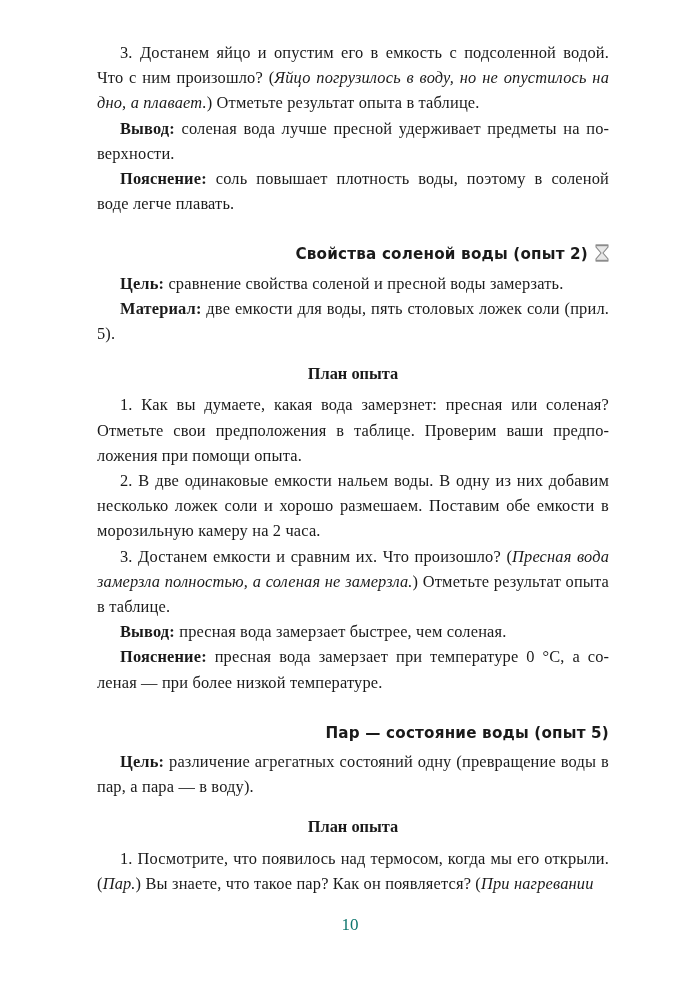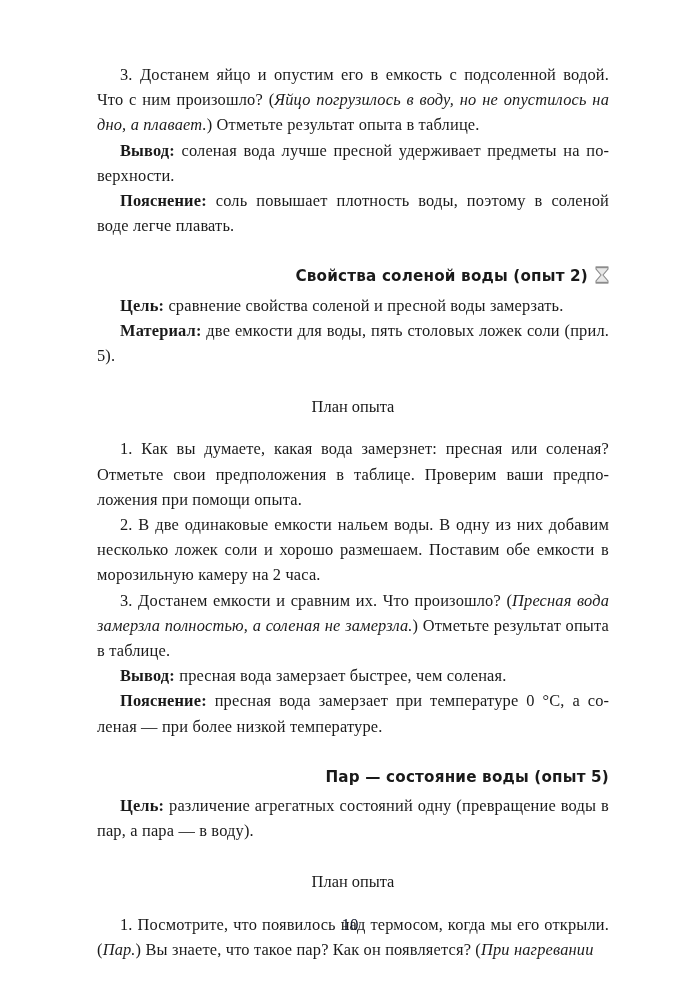--- a/index.html
+++ b/index.html
@@ -17,21 +17,21 @@
     position: relative;
   }
 
   .page {
     position: absolute;
     left: 0;
     top: 0;
     width: 700px;
     height: 1000px;
     box-sizing: border-box;
-    padding: 62px 92px 0 97px;
+    padding: 40px 92px 0 97px;
   }
 
   .content {
     width: 512px;
   }
 
   
   p.body {
     margin: 0;
     font-size: 16.4px;
@@ -68,44 +68,44 @@
     display: inline-block;
     vertical-align: -3px;
     margin-left: 7px;
     width: 14px;
     height: 18px;
     line-height: 0;
   }
 
   
   h3.plan-heading {
-    margin: 15px;
+    margin: 4px;
     font-family: "Liberation Serif", "DejaVu Serif", serif;
     font-size: 16.4px;
-    font-weight: normal;
+    font-weight: bold;
     text-align: center;
     line-height: 25.2px;
   }
 
   
   .gap-before-heading { height: 26px; }
   .gap-after-heading  { height: 3px; }
   .gap-before-plan    { height: 11px; }
   .gap-after-plan     { height: 2px; }
 
   
   .page-number {
     position: absolute;
     left: 0;
     right: 0;
     top: 915px;
     text-align: center;
     font-size: 17px;
     font-family: "Liberation Serif", "DejaVu Serif", serif;
-    color: #0f172a;
+    color: #0f766e;
   }
 </style>
 </head>
 <body>
 
 <div class="page">
   <div class="content">
 
     <p class="body indent"><span>3. </span><span>Достанем яйцо и опустим его в емкость с подсоленной водой. Что с ним произошло? (</span><i class="ital">Яйцо погрузилось в воду, но не опустилось на дно, а плавает.</i><span>) Отметьте результат опыта в таблице.</span></p>
 

